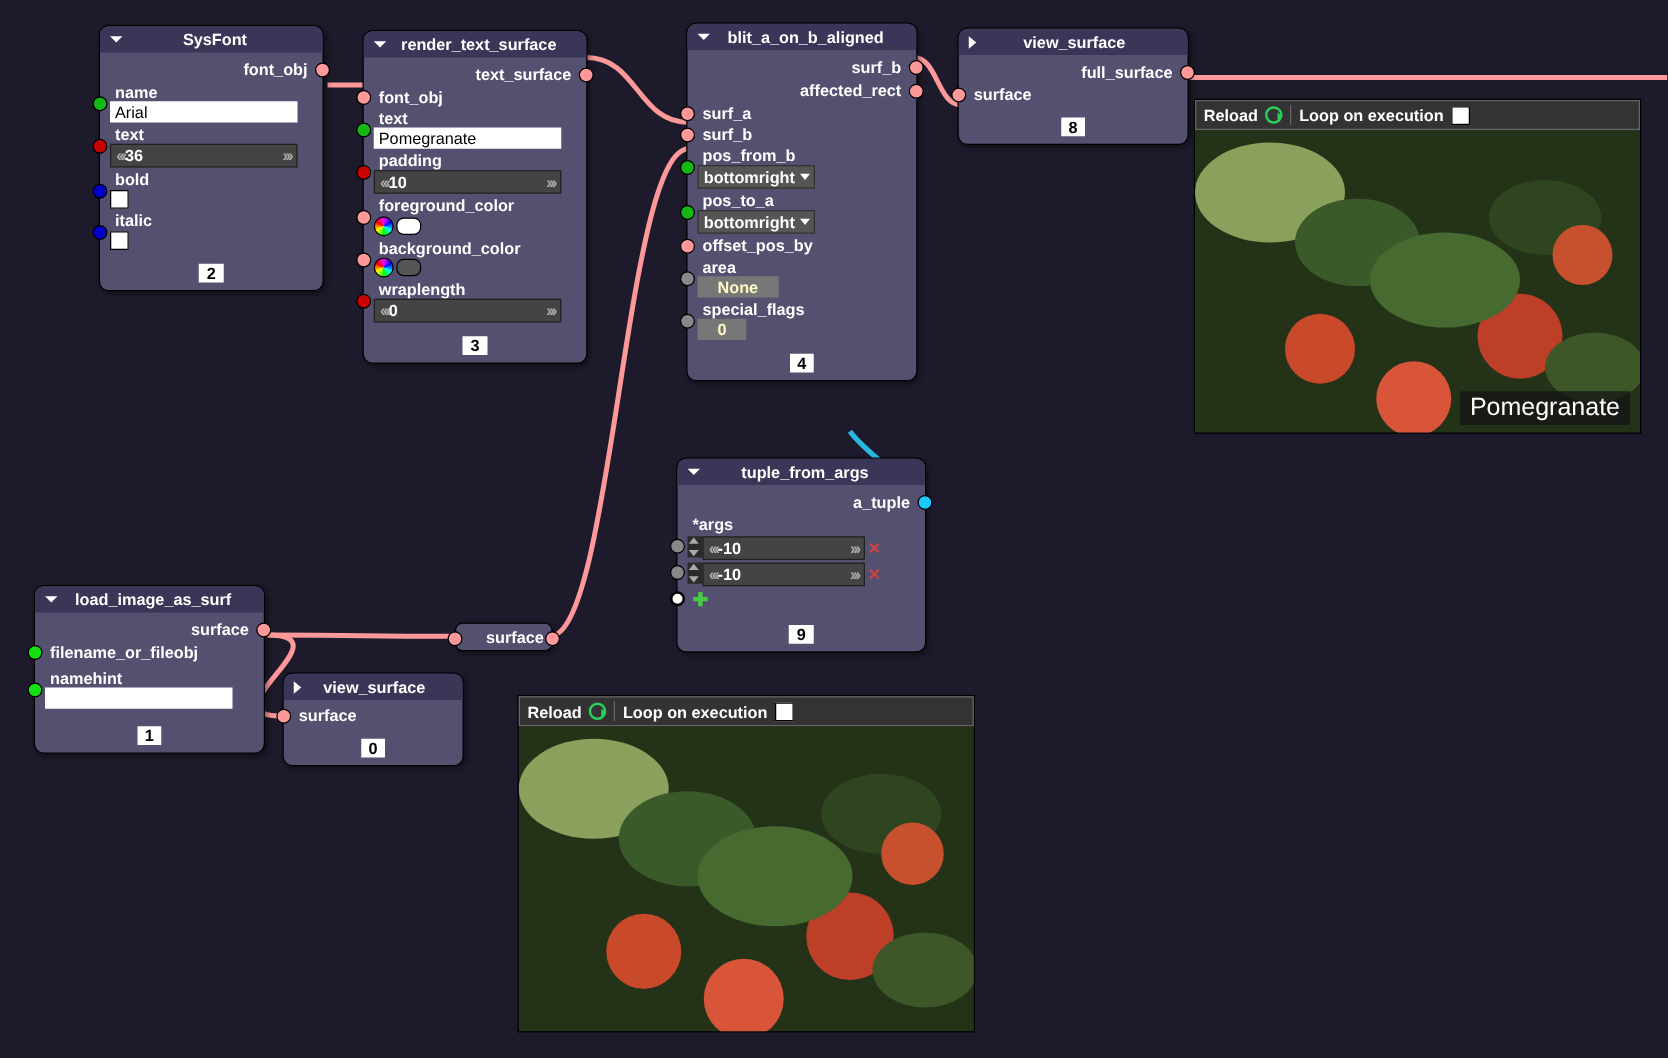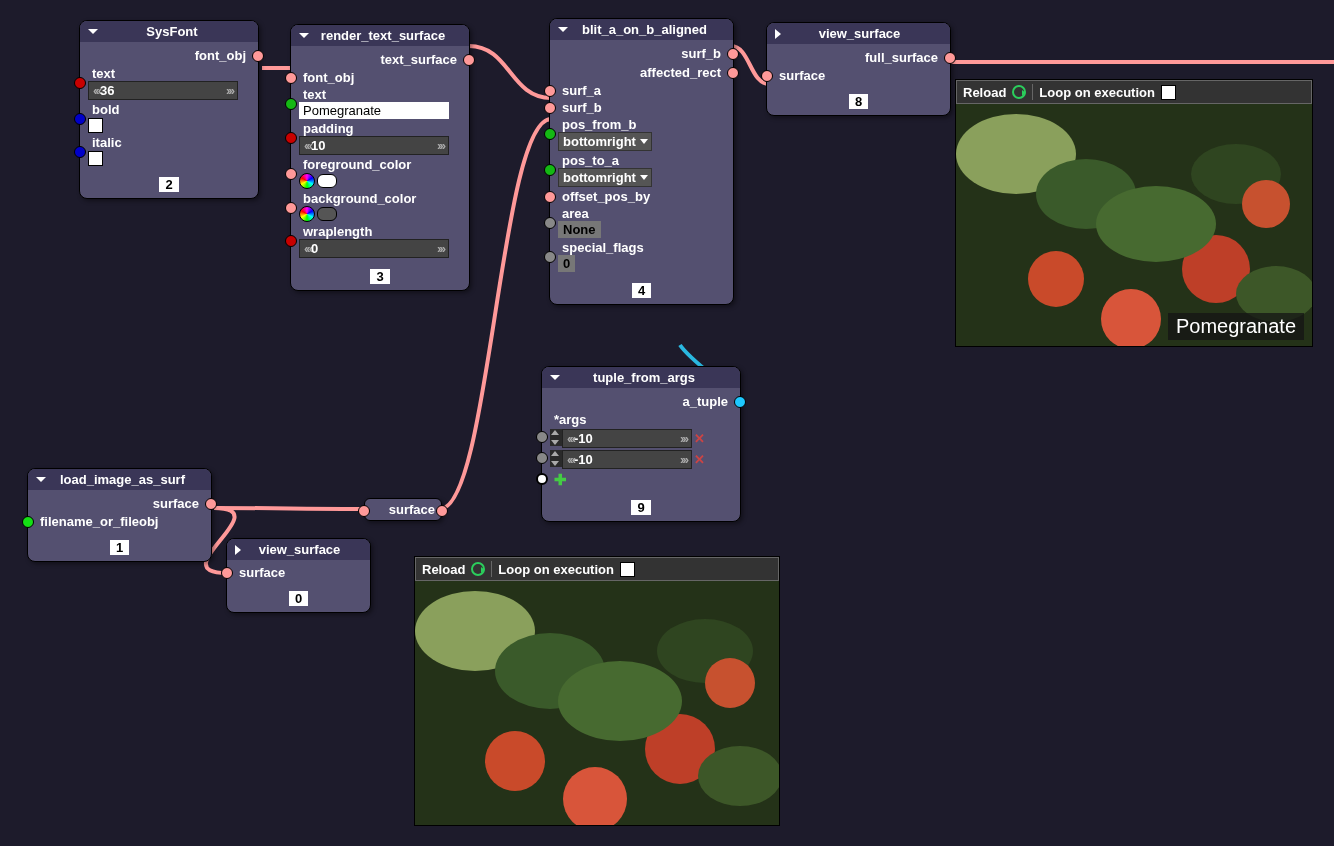--- a/index.html
+++ b/index.html
@@ -19,21 +19,21 @@
 .txtinp{background:#fff;color:#000;padding:1px 4px;display:inline-block;min-width:150px;height:17px;font-weight:normal}
 .numinp{background:#444;color:#fff;padding:1px 4px;display:inline-block;min-width:150px;border:1px solid #222;position:relative;text-align:left;font-weight:normal}
 .numinp .chev{color:#aaa;letter-spacing:-2px}
 .numinp .chevR{position:absolute;right:4px;color:#aaa;letter-spacing:-2px}
 .chk{width:15px;height:15px;background:#fff;border:1px solid #000;display:inline-block;vertical-align:middle;position:relative}
 .chk.checked::after{content:"✓";color:#000;position:absolute;top:-2px;left:1px;font-weight:bold}
 .idbadge{background:#fff;color:#000;padding:0 6px;display:inline-block;margin:4px auto 2px;font-weight:bold}
 .footer{text-align:center;padding-bottom:4px}
 .dropdown{background:#555;border:1px solid #333;padding:1px 15px 1px 4px;display:inline-block;position:relative;min-width:90px}
 .dropdown::after{content:"";position:absolute;right:3px;top:6px;border-top:5px solid #fff;border-left:4px solid transparent;border-right:4px solid transparent}
-.nonebox{background:#777;padding:1px 5px;display:inline-block;color:#000000}
+.nonebox{background:#777;padding:1px 16px;display:inline-block;color:#fef9c3}
 .colorwheel{width:16px;height:16px;display:inline-block;border-radius:50%;background:conic-gradient(#f0f,#00f,#0ff,#0f0,#ff0,#f00,#f0f);border:1px solid #000;vertical-align:middle}
 .colorbox{width:20px;height:14px;display:inline-block;border-radius:6px;border:1px solid #000;vertical-align:middle;margin-left:2px}
 .preview{position:absolute;border:1px solid #000}
 .prevbar{background:#333;padding:3px 6px;display:flex;align-items:center;gap:6px;border:1px solid #666}
 .reloadicn{width:14px;height:14px;border:2px solid #2bce5c;border-radius:50%;display:inline-block;position:relative}
 .reloadicn::after{content:"";position:absolute;right:-2px;top:3px;border-left:4px solid #2bce5c;border-top:3px solid transparent;border-bottom:3px solid transparent}
 .divider{width:1px;height:16px;background:#666}
 .outrow{text-align:right;padding:2px 4px 2px 0;position:relative}
 .spinner{width:12px;height:17px;display:inline-flex;flex-direction:column;justify-content:space-between;vertical-align:top;background:#2a2a2a;padding:1px}
 .spinner span{width:0;height:0;border-left:4px solid transparent;border-right:4px solid transparent}
@@ -63,20 +63,21 @@
   <path d="M949 62 C 1100 62, 1200 62, 1334 62" stroke="#ff9999" stroke-width="4" fill="none"></path>
 </svg>
 
 <div class="node" style="left:79px;top:20px;width:180px">
   <div class="nodehead">
     <span class="tri"></span>
     <span class="title">SysFont</span>
   </div>
   <div class="body">
     <div class="outrow"><span>font_obj</span><span class="port right" style="background:#ff9999;top:4px"></span></div>
+    <div class="param"><span class="port left" style="background:#14b814;top:12px"></span><div class="label">name</div><span class="txtinp">Arial</span></div>
     <div class="param"><span class="port left" style="background:#c80000;top:12px"></span><div class="label">text</div><span class="numinp"><span class="chev">‹‹‹</span><span>36</span><span class="chevR">›››</span></span></div>
     <div class="param"><span class="port left" style="background:#0000c8;top:12px"></span><div class="label">bold</div><span class="chk"></span></div>
     <div class="param"><span class="port left" style="background:#0000c8;top:12px"></span><div class="label">italic</div><span class="chk"></span></div>
   </div>
   <div class="footer"><span class="idbadge">2</span></div>
 </div>
 
 <div class="node" style="left:290px;top:24px;width:180px">
   <div class="nodehead">
     <span class="tri"></span>
@@ -172,20 +173,21 @@
 </div>
 
 <div class="node" style="left:27px;top:468px;width:185px">
   <div class="nodehead">
     <span class="tri"></span>
     <span class="title">load_image_as_surf</span>
   </div>
   <div class="body">
     <div class="outrow"><span>surface</span><span class="port right" style="background:#ff9999;top:4px"></span></div>
     <div class="param"><span class="port left" style="background:#14e014;top:3px"></span><span class="label">filename_or_fileobj</span></div>
+    <div class="param" style="margin-top:4px"><span class="port left" style="background:#14e014;top:12px"></span><div class="label">namehint</div><span class="txtinp"></span></div>
   </div>
   <div class="footer"><span class="idbadge">1</span></div>
 </div>
 
 <div class="node" style="left:226px;top:538px;width:145px">
   <div class="nodehead">
     <span class="triR"></span>
     <span class="title">view_surface</span>
   </div>
   <div class="body">

